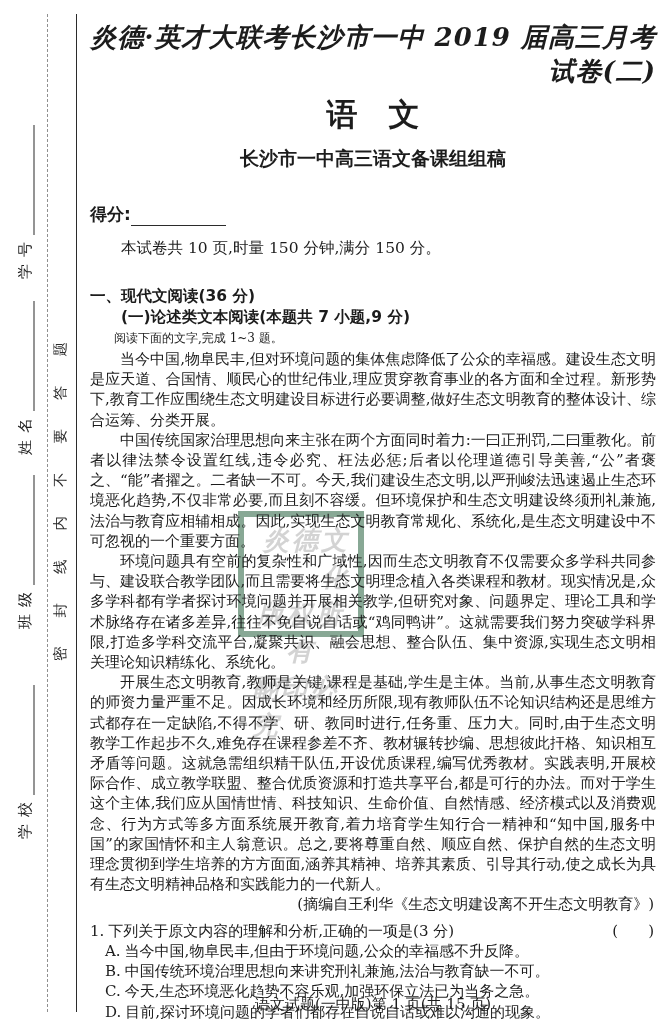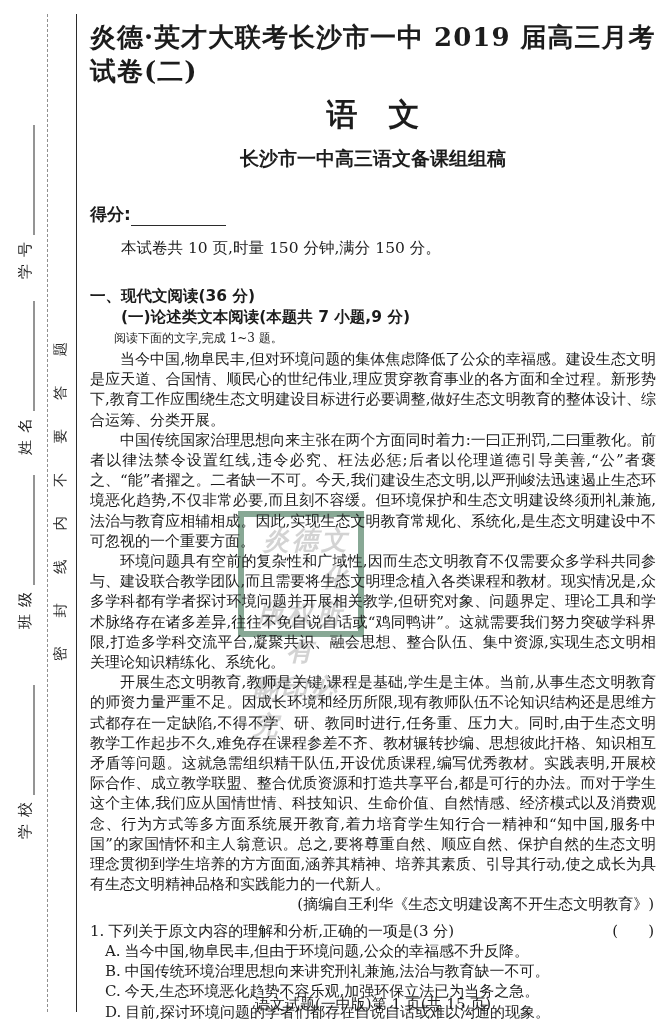--- a/index.html
+++ b/index.html
@@ -24,21 +24,21 @@
   
   .watermark {
     position:absolute; left:238px; top:511px; width:126px; height:126px; box-sizing:border-box;
     border:6px solid #14532d; padding:5px 8px; z-index:0;
     color:#a9a9a9; opacity:.5; font-style:italic; font-weight:bold;
   }
   .watermark div { font-size:26px; line-height:37px; letter-spacing:3px; }
   .wm1 { text-align:right; } .wm2 { text-align:center; } .wm3 { text-align:left; }
   
   .main { position:absolute; left:90px; top:0; width:566px; z-index:1; }
-  .exam-title { margin-top:20px; text-align:left; font-size:26px; line-height:34px; font-weight:bold; letter-spacing:1px; }
+  .exam-title { margin-top:20px; text-align:right; font-size:26px; line-height:34px; font-weight:bold; font-style:italic; letter-spacing:1px; }
   .subject   { margin-top:6px; text-align:center; font-size:31px; line-height:40px; font-weight:bold; font-family:"DejaVu Sans", sans-serif; }
   .byline    { margin-top:12px; text-align:center; font-size:19px; line-height:24px; font-weight:bold; font-family:"DejaVu Sans", sans-serif; }
   .score-row { margin-top:32px; height:24px; display:flex; justify-content:flex-start; align-items:flex-end; padding-right:8px; }
   .score-label { font-weight:bold; font-size:17px; line-height:24px; font-family:"DejaVu Sans", sans-serif; }
   .score-blank { display:inline-block; width:95px; height:100%; border-bottom:1px solid #2b2b2b; }
   .exam-info { margin-top:12px; font-size:15.5px; line-height:20px; text-indent:2em; }
   .sec-title    { margin-top:28px; font-size:15.5px; line-height:21px; font-weight:bold; font-family:"DejaVu Sans", sans-serif; }
   .subsec-title { font-size:15.5px; line-height:21px; font-weight:bold; font-family:"DejaVu Sans", sans-serif; text-indent:2em; }
   .prompt { font-size:12px; line-height:21px; text-indent:2em; }
   .para   { margin:0; font-size:15px; line-height:20.2px; text-indent:2em; text-align:justify; }

